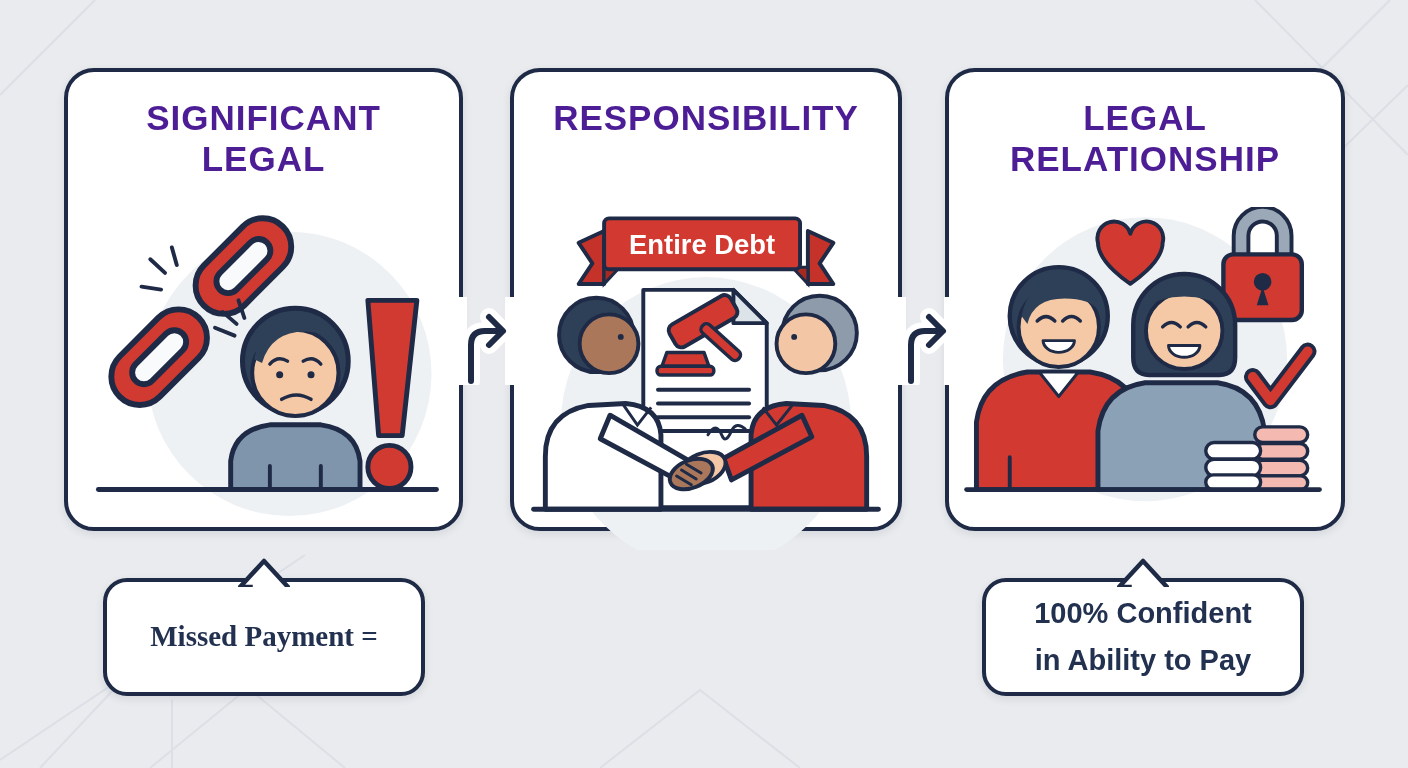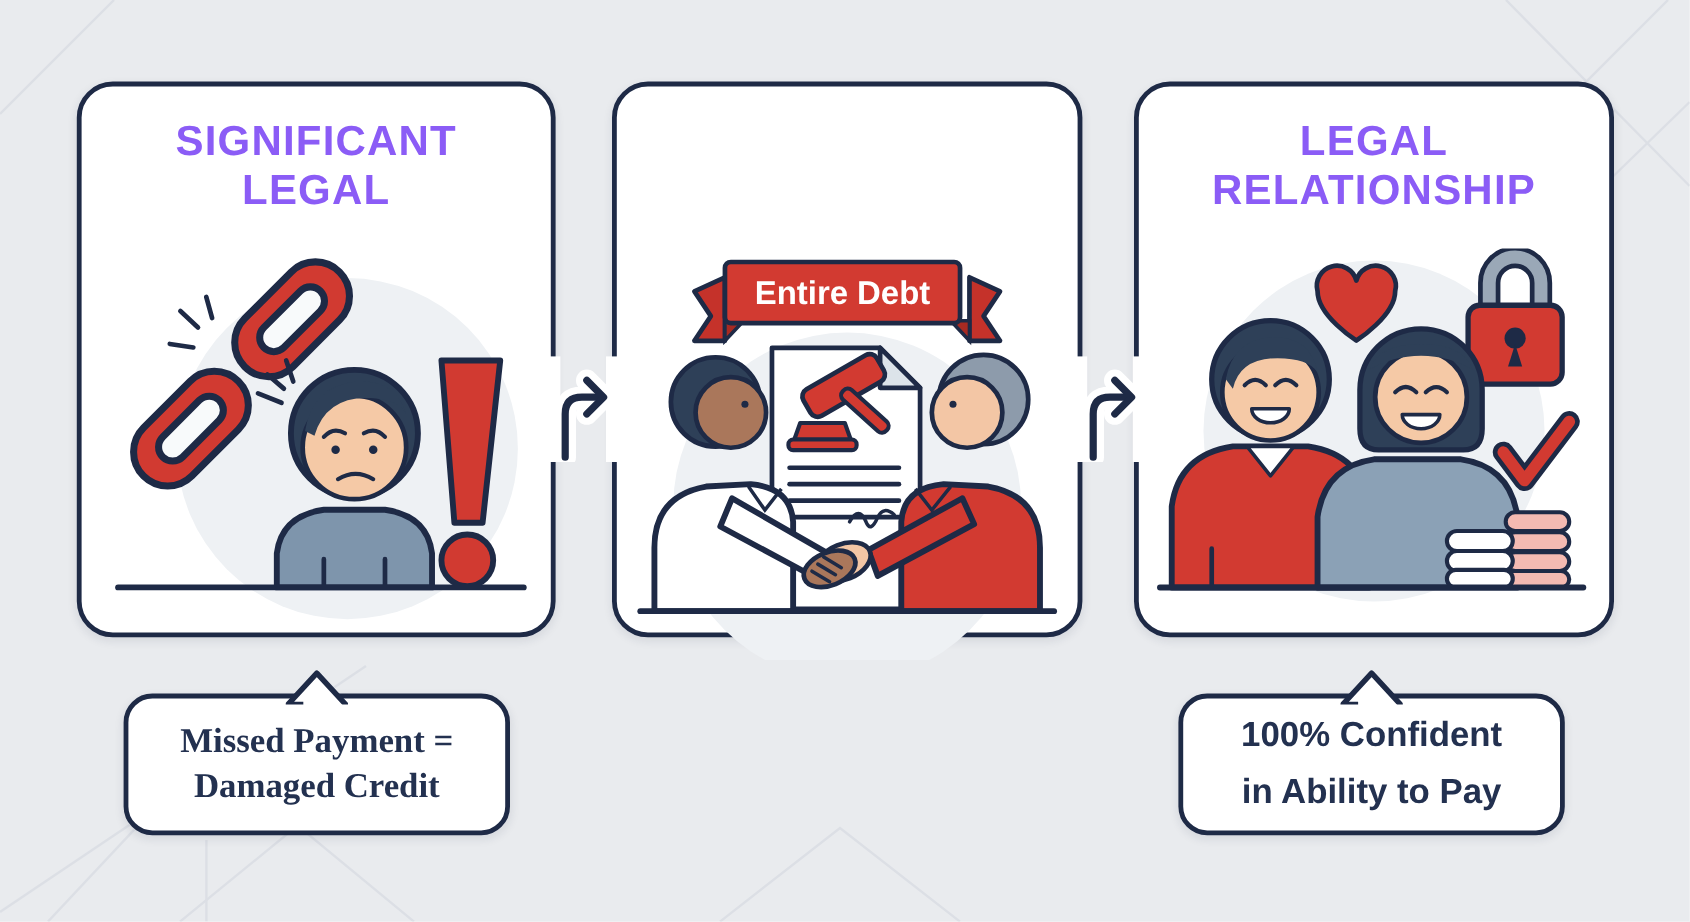--- a/index.html
+++ b/index.html
@@ -6,21 +6,21 @@
   .stage{position:relative;width:1408px;height:768px;overflow:hidden;
          background:#e9ebee;font-family:"Liberation Sans",sans-serif;}
   .bg-pattern{position:absolute;inset:0;z-index:0;}
   .panel{position:absolute;top:68px;height:463px;background:#ffffff;
          border:4px solid #1e2a46;border-radius:30px;box-sizing:border-box;z-index:1;
          box-shadow:0 3px 8px rgba(30,42,70,.10);}
   .panel-1{left:64px;width:399px;}
   .panel-2{left:510px;width:392px;}
   .panel-3{left:945px;width:400px;}
   .panel-title{position:absolute;top:26px;left:0;width:100%;text-align:center;
-         font-size:35px;line-height:1.17;font-weight:700;letter-spacing:1px;color:#8b5cf6;}
+         font-size:35px;line-height:1.17;font-weight:700;letter-spacing:1px;color:#4c1d95;}
   .illus{position:absolute;left:0;width:100%;}
   .illus svg{display:block;width:100%;height:100%;}
   .illus-1{top:127px;height:336px;}
   .illus-2{top:136px;height:342px;text-align:right;}
   .illus-3{top:135px;height:328px;}
   .arrow{position:absolute;top:285px;width:100px;height:100px;z-index:5;}
   .arrow-1{left:435px;}
   .arrow-2{left:875px;}
   .bubble{position:absolute;top:578px;height:118px;background:#ffffff;
          border:4px solid #1e2a46;border-radius:24px;box-sizing:border-box;z-index:2;
@@ -99,20 +99,21 @@
           <polygon points="306,100 356,100 341,238 317,238" fill="#d13a31" stroke="#1e2a46" stroke-width="5" stroke-linejoin="round"></polygon>
           <circle cx="328" cy="270" r="22" fill="#d13a31" stroke="#1e2a46" stroke-width="5"></circle>
         </g>
         <path d="M 31,293 L 376,293" stroke="#1e2a46" stroke-width="5" stroke-linecap="round"></path>
       </svg>
     </div>
   </div>
 
   <div class="panel panel-2">
     <div class="panel-title">
+      <div>RESPONSIBILITY</div>
     </div>
     <div class="illus illus-2">
       <svg viewBox="0 0 392 342">
         <circle cx="196" cy="215" r="148" fill="#eef1f4"></circle>
 
         <g>
           <polygon points="66,32 92,20 92,74 66,74 80,53" fill="#c5322a" stroke="#1e2a46" stroke-width="4" stroke-linejoin="round"></polygon>
           <polygon points="326,32 300,20 300,74 326,74 312,53" fill="#c5322a" stroke="#1e2a46" stroke-width="4" stroke-linejoin="round"></polygon>
           <polygon points="92,57 92,74 108,57" fill="#a72a22" stroke="#1e2a46" stroke-width="3"></polygon>
           <polygon points="300,57 300,74 284,57" fill="#a72a22" stroke="#1e2a46" stroke-width="3"></polygon>
@@ -253,21 +254,20 @@
     </svg>
   </div>
 
   <div class="bubble bubble-1">
     <div class="notch">
       <svg viewBox="0 0 52 30">
           <path d="M 2,30 L 26,4 L 50,30 Z" fill="#ffffff" stroke="#1e2a46" stroke-width="4.5" stroke-linejoin="round" stroke-dasharray="72 34"></path>
         </svg>
     </div>
     <div class="caption-line">Missed Payment =</div>
-    <div class="caption-line">Damaged Credit</div>
   </div>
 
 
   <div class="bubble bubble-3">
     <div class="notch">
       <svg viewBox="0 0 52 30">
           <path d="M 2,30 L 26,4 L 50,30 Z" fill="#ffffff" stroke="#1e2a46" stroke-width="4.5" stroke-linejoin="round" stroke-dasharray="72 34"></path>
         </svg>
     </div>
     <div class="caption-line">100% Confident</div>

